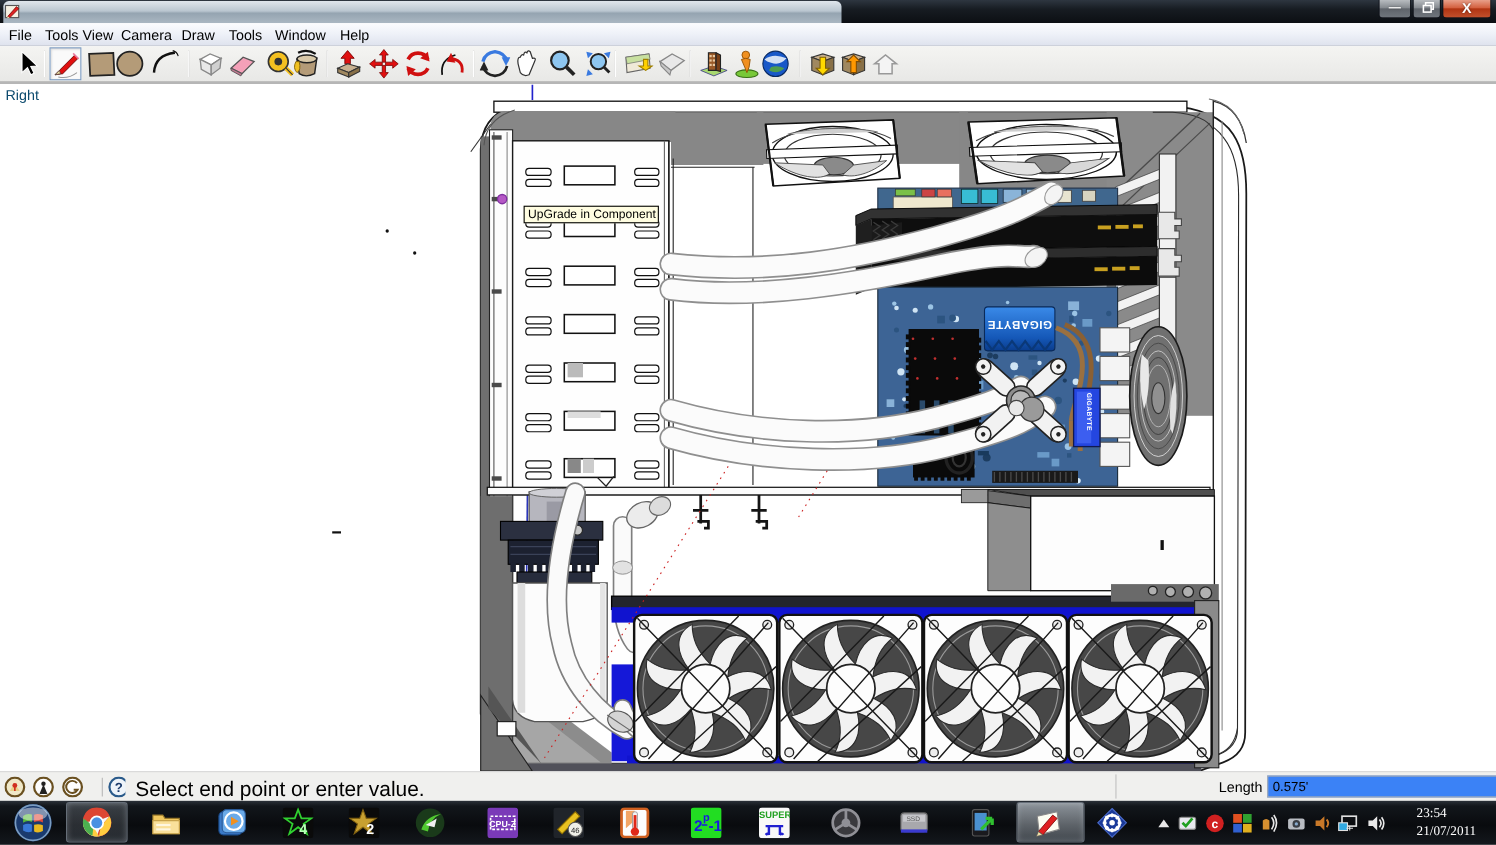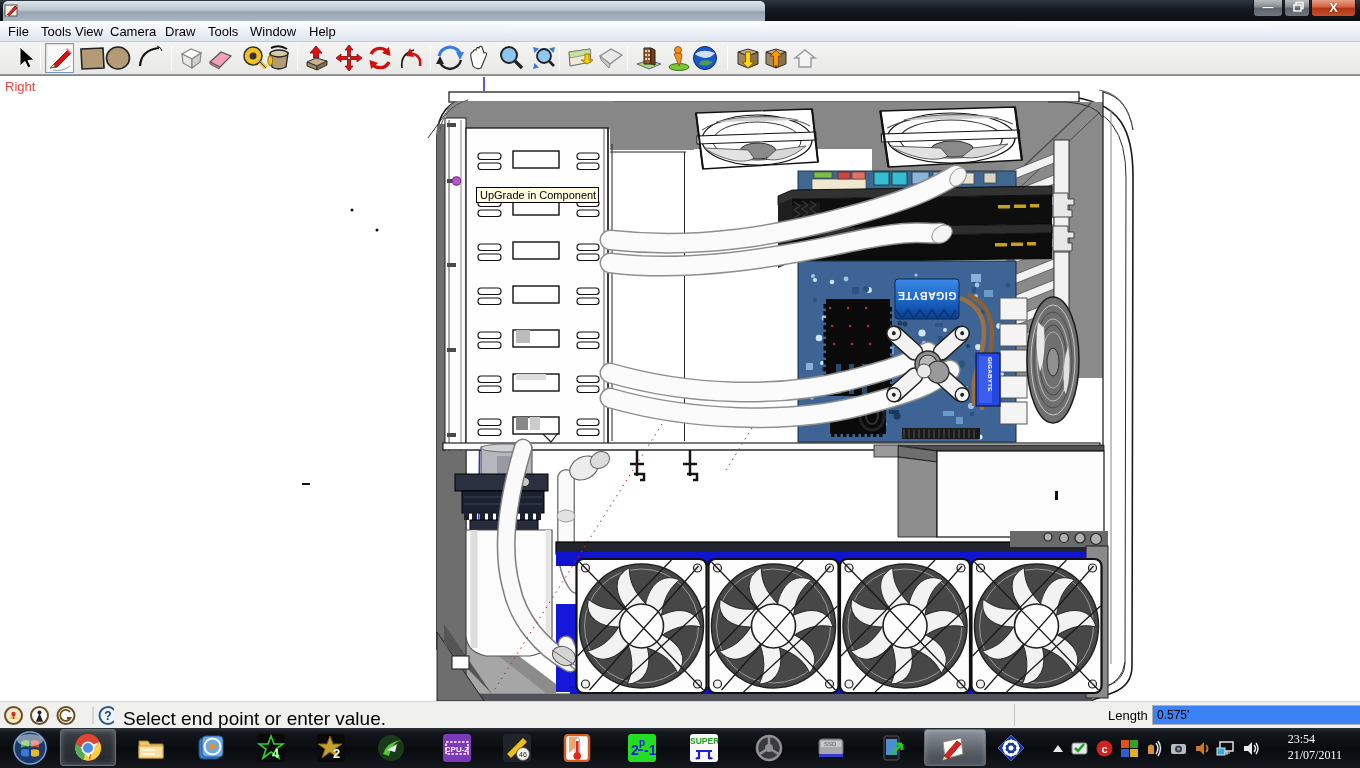--- a/index.html
+++ b/index.html
@@ -20,21 +20,21 @@
 text-shadow:0 0 2px #00000088;}
 #menubar{position:absolute;left:0;top:21px;width:1360px;height:21px;
 background:linear-gradient(180deg,#fbfcfe 0%,#eef1f8 50%,#dfe3ee 100%);border-bottom:1px solid #c8ccd8;}
 .mi{position:absolute;top:3px;font-size:13px;color:#000;}
 #toolbar{position:absolute;left:0;top:42px;width:1360px;height:33px;
 background:linear-gradient(180deg,#f4f4f2,#e8e8e6);border-bottom:1px solid #9a9a9a;}
 .ti{position:absolute;top:2px;width:28px;height:28px;}
 .tsep{position:absolute;top:4px;width:1px;height:24px;background:#aaa;border-right:1px solid #fff;}
 #canvas{position:absolute;left:0;top:75px;width:1360px;height:626px;background:#fff;
 border-top:1px solid #868686;}
-#rightlbl{position:absolute;left:5px;top:3px;font-size:13px;color:#ef4444;}
+#rightlbl{position:absolute;left:5px;top:3px;font-size:13px;color:#0c4a6e;}
 #tooltip{position:absolute;left:476px;top:111px;height:16px;background:#fffde1;white-space:nowrap;
 border:1px solid #000;font-size:11px;color:#000;padding:1px 2px 0 3px;}
 #statusbar{position:absolute;left:0;top:701px;width:1360px;height:27px;background:#f0f0ee;
 border-top:1px solid #d8d8d8;}
 #sbtext{position:absolute;left:123px;top:6px;font-size:19px;color:#000;}
 #lenlbl{position:absolute;left:1108px;top:6px;font-size:13px;color:#000;}
 #lenbox{position:absolute;left:1152px;top:3px;width:244px;height:20px;background:#3b82f6;
 border:1px solid #b0b0b0;font-size:12px;padding:2px 0 0 4px;}
 #taskbar{position:absolute;left:0;top:728px;width:1360px;height:40px;
 background:linear-gradient(180deg,#2a3038 0%,#12161b 12%,#090b0e 55%,#14181d 100%);}

